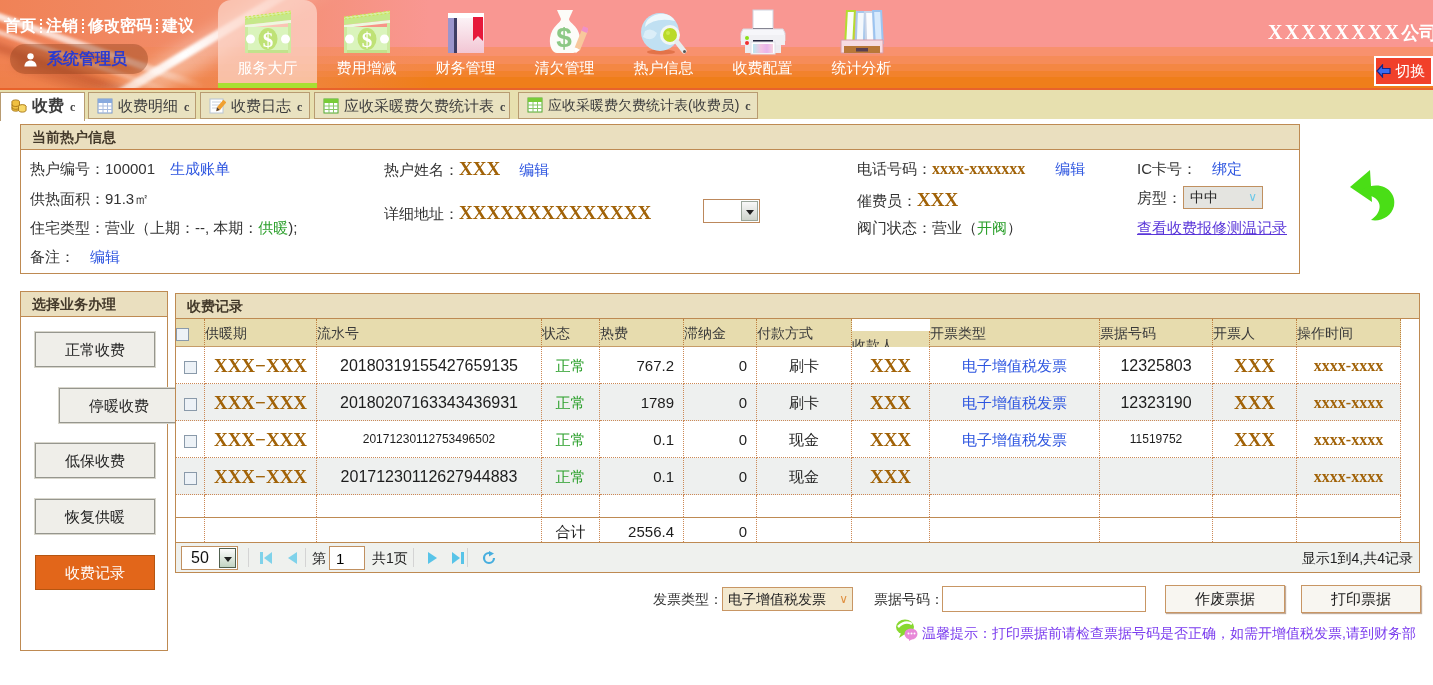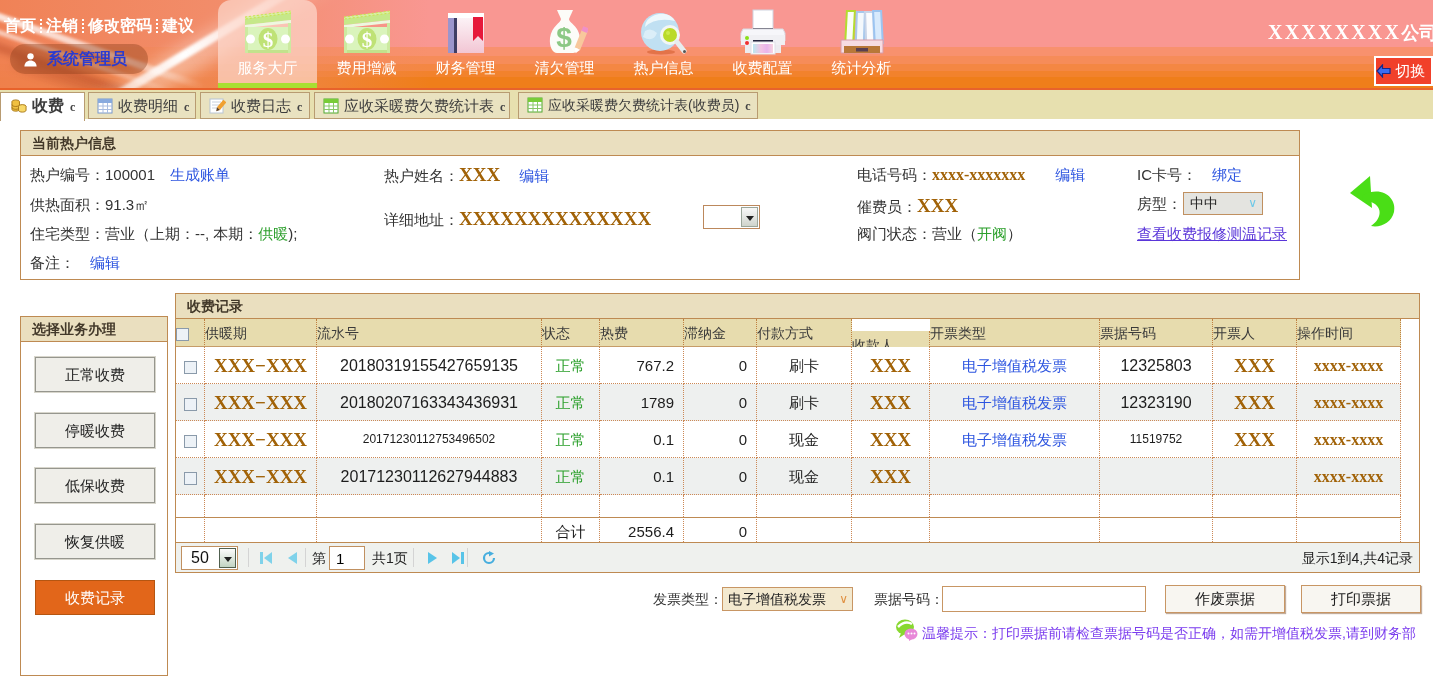--- a/index.html
+++ b/index.html
@@ -52,22 +52,22 @@
 
 
 .panel { position:absolute; border:1px solid #be8a52; background:#fff; }
 .phead { height:25px; background:#eadfbf; border-bottom:1px solid #be8a52; font-size:14px;
   font-weight:bold; color:#43392a; line-height:24px; padding-left:11px; }
 .itxt { position:absolute; font-size:15px; color:#333; white-space:nowrap; }
 a.blue { color:#2d55e0; text-decoration:none; }
 .serifb { font-family:"Liberation Serif", serif; font-weight:bold; font-size:19px; color:#a16207; }
 .green { color:#2ca02c; }
 
-#info { left:20px; top:130px; width:1280px; height:150px; }
-#sidebar { left:20px; top:316px; width:148px; height:360px; }
+#info { left:20px; top:124px; width:1280px; height:150px; }
+#sidebar { left:20px; top:291px; width:148px; height:360px; }
 .sbtn { position:absolute; left:14px; width:120px; height:35px; background:#efeee9;
   border:1px solid #96968e; box-shadow:0 0 0 1px #d8d6cc; font-size:15px; color:#222; text-align:center; line-height:33px; }
 .sbtn.active { background:#e2661a; border-color:#b55511; color:#fff; box-shadow:none;}
 
 
 #tpanel { left:175px; top:293px; width:1245px; height:280px; }
 #grid { position:absolute; left:0; top:25px; width:1225px; }
 .hcell { position:absolute; font-size:14px; color:#3a3a3a; text-align:left; height:28px; line-height:28px;
   background:#e7dcae; border-right:1px dotted #c08040; border-bottom:1px solid #c69c68;}
 .cell { position:absolute; font-size:15px; height:37px; line-height:37px; text-align:center;
@@ -296,21 +296,21 @@
     <div class="itxt" style="left:1116px;top:94px;"><a style="color:#5a36d9;text-decoration:underline;">查看收费报修测温记录</a></div>
     <svg style="position:absolute;left:1328px;top:44px;" width="50" height="54" viewBox="0 0 50 54">
       <path d="M21 1 L1 18 L23 33 Z" fill="#4ade16"></path>
       <path d="M14 20 C34 10 48 24 45 37 C42.5 48 31 53 22 51 C31 45 34 35 26 29 C22 26 18 25 13 26 Z" fill="#4ade16"></path>
     </svg>
   </div>
 
   <div class="panel" id="sidebar">
     <div class="phead">选择业务办理</div>
     <div class="sbtn" style="top:40px;">正常收费</div>
-    <div class="sbtn" style="top:96px;">停暖收费</div>
+    <div class="sbtn" style="top:96px;margin-left:24px;">停暖收费</div>
     <div class="sbtn" style="top:151px;">低保收费</div>
     <div class="sbtn" style="top:207px;">恢复供暖</div>
     <div class="sbtn active" style="top:263px;">收费记录</div>
   </div>
 
   <div class="panel" id="tpanel">
     <div class="phead">收费记录</div>
     <div id="grid">
         <div class="hcell" style="left:0px;top:0;width:29px;"><span class="cbx"></span></div>
         <div class="hcell" style="left:29px;top:0;width:112px;">供暖期</div>

